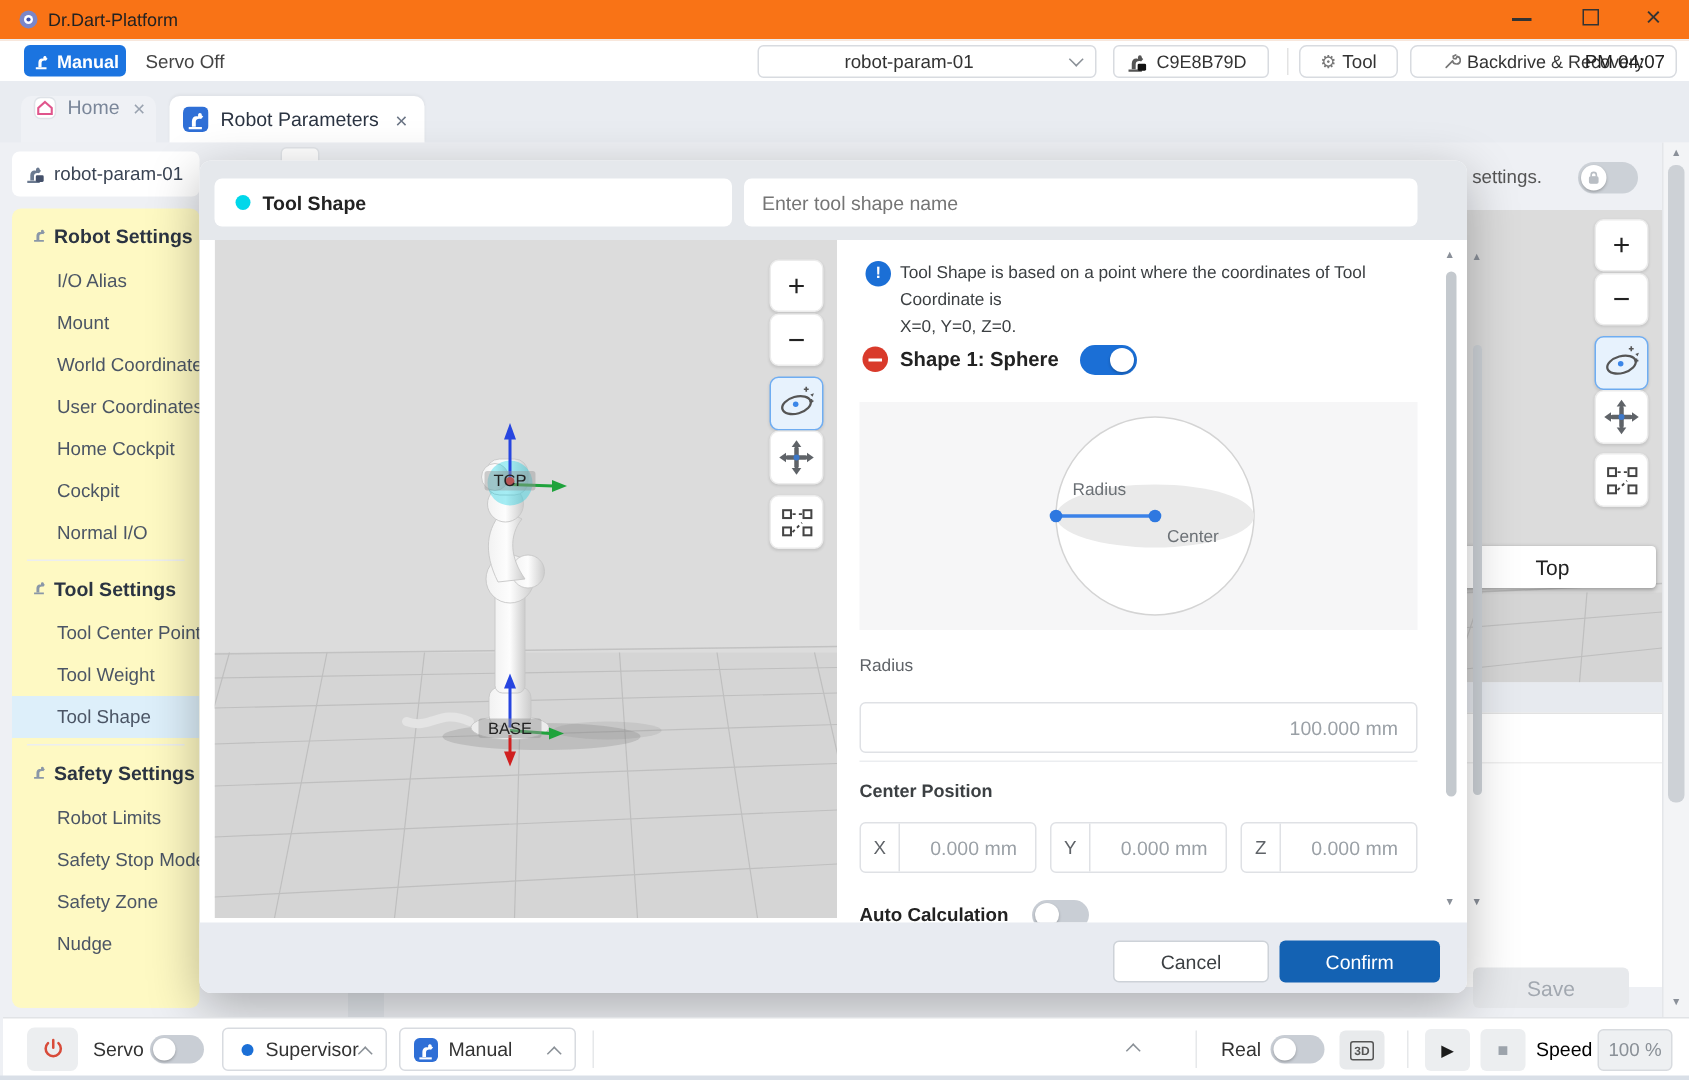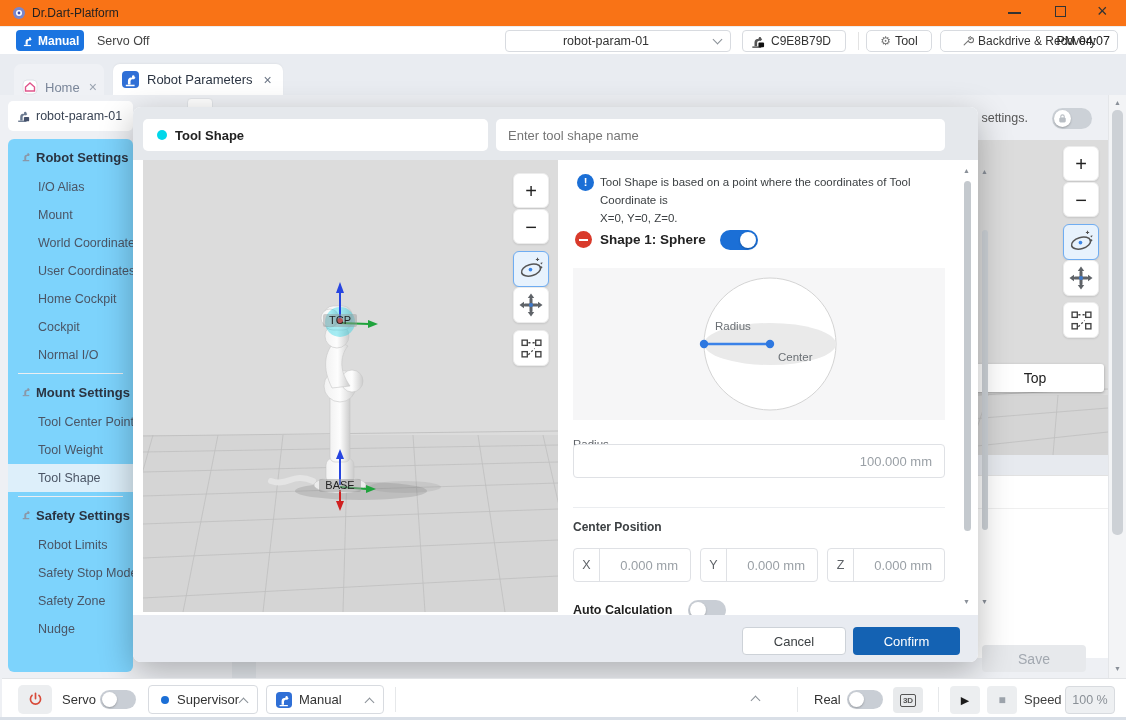--- a/index.html
+++ b/index.html
@@ -134,21 +134,21 @@
     <div class="abs wbox" style="left:940px;top:3px;width:178px;height:22px;border-radius:5px;display:flex;align-items:center;justify-content:center;">
       <svg width="12" height="12" viewBox="0 0 14 14" style="margin-right:4px;">
         <path d="M2.5,11.5 L7.5,6.5 M7.5,6.5 a3,3 0 1 0 3.5,-3.5 l-1,2 -1.8,-0.3 -0.3,-1.8 2,-1" fill="none" stroke="#777" stroke-width="1.3" stroke-linecap="round"></path>
       </svg>
       <span style="font-size:12px;color:#333;">Backdrive &amp; Recovery</span>
     </div>
     <div class="abs txt" style="left:1110px;top:7px;transform:translateX(-100%);font-size:12.5px;color:#222;">PM 04:07</div>
   </div>
 
   <div class="abs" style="left:0;top:54px;width:1126px;height:41px;background:#e9ecf1;">
-    <div class="abs" style="left:14px;top:10px;width:90px;height:31px;background:#eff1f5;border-radius:7px 7px 0 0;display:flex;align-items:flex-end;">
+    <div class="abs" style="left:14px;top:10px;width:90px;height:31px;background:#eff1f5;border-radius:7px 7px 0 0;display:flex;align-items:flex-start;">
       <svg width="16" height="16" viewBox="0 0 16 16" style="margin-left:8px;">
         <rect x="1" y="1" width="14" height="14" rx="4" fill="#fff" stroke="#dfe3e8"></rect>
         <g stroke="#e0558c" fill="none" stroke-width="1.4">
             <path d="M8,4 L12.5,8 V12 H3.5 V8 Z"></path>
           </g>
       </svg>
       <span style="font-size:13px;color:#7a8699;margin-left:7px;">Home</span>
       <span style="font-size:14px;color:#9aa3b0;margin-left:9px;">×</span>
     </div>
     <div class="abs" style="left:113px;top:10px;width:170px;height:31px;background:#fff;border-radius:7px 7px 0 0;box-shadow:0 -1px 2px rgba(0,0,0,.04);display:flex;align-items:center;">
@@ -225,42 +225,42 @@
   <div class="abs" style="left:8px;top:101px;width:125px;height:30px;background:#fff;border-radius:5px;display:flex;align-items:center;">
     <svg width="14" height="14" viewBox="0 0 16 16" style="margin-left:8px;">
       <g fill="#6b7a90">
           <use href="#robot-glyph"></use>
         </g>
         <rect x="9" y="9" width="6" height="5" rx="1" fill="#44506a"></rect>
     </svg>
     <span style="font-size:12.5px;color:#3a4454;margin-left:6px;">robot-param-01</span>
   </div>
 
-  <div class="abs" style="left:8px;top:139px;width:125px;height:533px;background:#7dd3fc;border-radius:6px;padding-top:4px;overflow:hidden;">
+  <div class="abs" style="left:8px;top:139px;width:125px;height:533px;background:#fef9c3;border-radius:6px;padding-top:4px;overflow:hidden;">
     <div class="secTitle">
       <svg width="11" height="11" viewBox="0 0 16 16" style="margin-right:4px;">
           <g fill="#8a97a8">
             <use href="#robot-glyph"></use>
           </g>
         </svg><span>Robot Settings</span>
     </div>
     <div class="navItem">I/O Alias</div>
     <div class="navItem">Mount</div>
     <div class="navItem">World Coordinates</div>
     <div class="navItem">User Coordinates</div>
     <div class="navItem">Home Cockpit</div>
     <div class="navItem">Cockpit</div>
     <div class="navItem">Normal I/O</div>
     <div class="hrline"></div>
     <div class="secTitle">
       <svg width="11" height="11" viewBox="0 0 16 16" style="margin-right:4px;">
           <g fill="#8a97a8">
             <use href="#robot-glyph"></use>
           </g>
-        </svg><span>Mount Settings</span>
+        </svg><span>Tool Settings</span>
     </div>
     <div class="navItem">Tool Center Point</div>
     <div class="navItem">Tool Weight</div>
     <div class="navItem sel">Tool Shape</div>
     <div class="hrline"></div>
     <div class="secTitle">
       <svg width="11" height="11" viewBox="0 0 16 16" style="margin-right:4px;">
           <g fill="#8a97a8">
             <use href="#robot-glyph"></use>
           </g>
@@ -388,21 +388,21 @@
           <ellipse cx="197" cy="76" rx="66" ry="21" fill="#eaeaea"></ellipse>
           <line x1="131" y1="76" x2="197" y2="76" stroke="#3b82e8" stroke-width="2.4"></line>
           <circle cx="131" cy="76" r="4.2" fill="#2e78e0"></circle>
             <circle cx="197" cy="76" r="4.2" fill="#2e78e0"></circle>
           <text x="142" y="62" font-size="11.5" fill="#6b7075">Radius</text>
           <text x="205" y="93" font-size="11.5" fill="#6b7075">Center</text>
         </svg>
       </div>
 
       <div class="abs txt" style="left:15px;top:278px;font-size:11.5px;color:#5f6368;">Radius</div>
-      <div class="abs inputlike" style="left:15px;top:284px;width:372px;height:34px;">
+      <div class="abs inputlike" style="left:15px;top:308px;width:372px;height:34px;">
         <span>100.000</span>&nbsp;<span>mm</span>
       </div>
 
       <div class="abs" style="left:15px;top:347px;width:372px;height:1px;background:#ebedf0;"></div>
       <div class="abs txt" style="left:15px;top:360px;font-size:12px;font-weight:bold;color:#3c4043;">Center Position</div>
 
       <div class="abs inputlike" style="left:15px;top:388px;width:118px;height:34px;">
         <span class="abs" style="left:0;top:0;width:26px;height:32px;border-right:1px solid #dfe1e5;display:flex;align-items:center;justify-content:center;color:#5f6368;font-size:12.5px;">X</span>
         <span>0.000</span>&nbsp;<span>mm</span>
       </div>
@@ -475,20 +475,20 @@
       <span style="font-size:8px;font-weight:bold;color:#555;border:1.3px solid #555;border-radius:2px;padding:1px 2px;">3D</span>
     </div>
     <div class="abs" style="left:936px;top:8px;width:1px;height:25px;background:#e6e8ea;"></div>
 
     <div class="abs" style="left:948px;top:7px;width:30px;height:28px;background:#eceef0;border-radius:4px;display:flex;align-items:center;justify-content:center;">
       <span style="font-size:11px;color:#1b1b1b;">▶</span>
     </div>
     <div class="abs" style="left:985px;top:7px;width:30px;height:28px;background:#eceef0;border-radius:4px;display:flex;align-items:center;justify-content:center;">
       <span style="font-size:12px;color:#9ca3ab;">■</span>
     </div>
-    <div class="abs txt" style="left:1022px;top:13px;font-size:13px;color:#404040;">Speed</div>
+    <div class="abs txt" style="left:1022px;top:13px;font-size:13px;color:#000000;">Speed</div>
     <div class="abs" style="left:1063px;top:7px;width:50px;height:28px;background:#eef0f2;border:1px solid #d8dbdf;border-radius:4px;display:flex;align-items:center;justify-content:center;">
       <span style="font-size:12.5px;color:#8a9097;">100 %</span>
     </div>
   </div>
   <div class="abs" style="left:0;top:717px;width:1126px;height:3px;background:#d9dfe7;"></div>
 
 </div>
 
 </body></html>

